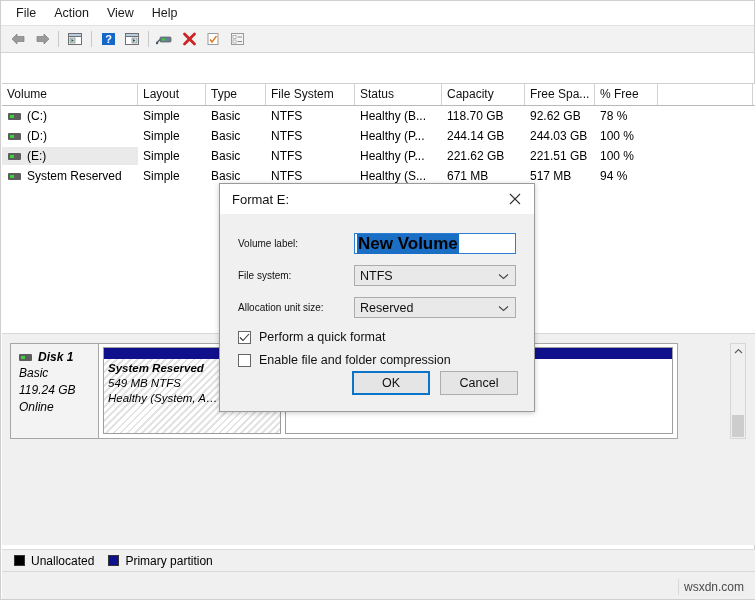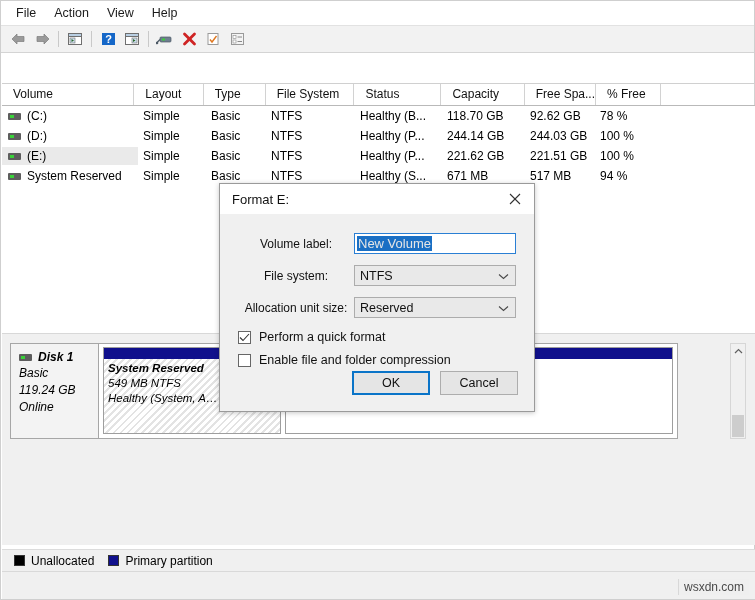--- a/index.html
+++ b/index.html
@@ -36,21 +36,21 @@
   .tb-btn{width:24px;height:22px;display:flex;align-items:center;justify-content:center;}
   .tb-sep{width:1px;height:16px;background:#c9c9c9;margin:0 4px;}
 
   
   .vol-pane{position:absolute;left:1px;top:82px;width:753px;height:250px;background:#ffffff;
             box-sizing:border-box;}
   .vol-head{display:flex;height:21px;background:#ffffff;border-bottom:1px solid #b9b9b9;
             border-top:1px solid #d0d0d0;}
   .vol-head .hc{border-right:1px solid #d2d2d2;box-sizing:border-box;
                 padding:3px 0 0 5px;font-size:12px;color:#111;overflow:hidden;
-                white-space:nowrap;margin-left:6px;}
+                white-space:nowrap;}
   .vol-rows{}
   .vrow{display:flex;height:20px;align-items:center;}
   .vrow.sel .c0{background:#eaeaea;}
   .vcell{box-sizing:border-box;padding-left:5px;font-size:12px;white-space:nowrap;
          overflow:hidden;}
   .drive-ico{display:inline-block;width:13px;height:7px;background:#5d5d5d;border-radius:1px;
              position:relative;margin-right:6px;vertical-align:middle;}
   .drive-ico::after{content:"";position:absolute;left:2px;top:2px;width:4px;height:3px;
              background:#3ad13a;}
   .c0{display:flex;align-items:center;height:18px;padding-left:6px;box-sizing:border-box;}
@@ -105,24 +105,24 @@
   
   .dialog{position:absolute;left:218px;top:182px;width:316px;height:229px;background:#f0f0f0;
           border:1px solid #9a9a9a;box-shadow:0 1px 5px rgba(0,0,0,.22);box-sizing:border-box;}
   .dlg-title{height:30px;background:#ffffff;display:flex;align-items:center;
              position:relative;border-bottom:1px solid #f0f0f0;}
   .dlg-title-text{margin-left:12px;font-size:13px;color:#111;}
   .dlg-close{position:absolute;right:0;top:0;width:38px;height:30px;display:flex;
              align-items:center;justify-content:center;}
   .dlg-body{padding:18px 18px 0 18px;}
   .frow{display:flex;align-items:center;height:21px;margin-bottom:11px;}
-  .flabel{width:116px;font-size:12px;color:#111;text-align:center;}
+  .flabel{width:116px;font-size:10px;color:#111;}
   .ftext{flex:1;height:21px;border:1px solid #2a7fd4;background:#ffffff;box-sizing:border-box;
          display:flex;align-items:center;padding:0 2px;}
-  .sel-text{background:#1a6fc4;color:#e5e5e5;font-size:13px;padding:0 1px;}
+  .sel-text{background:#1a6fc4;color:#000000;font-size:17px;padding:0 1px;font-weight:bold;}
   .fsel{flex:1;height:21px;border:1px solid #acacac;background:#e9e9e9;box-sizing:border-box;
         display:flex;align-items:center;justify-content:space-between;padding:0 6px 0 5px;
         font-size:12.5px;color:#111;}
   .chev{color:#555;font-size:11px;}
   .cbrow{display:flex;align-items:center;margin-top:2px;margin-bottom:9px;}
   .cbox{width:13px;height:13px;border:1px solid #666;background:#ffffff;box-sizing:border-box;
         margin-right:8px;display:flex;align-items:center;justify-content:center;}
   .cblabel{font-size:12.5px;color:#111;}
   .dlg-btns{position:absolute;right:16px;bottom:16px;display:flex;gap:10px;}
   .dbtn{width:78px;height:24px;border:1px solid #adadad;background:#e5e5e5;font-size:12.5px;

